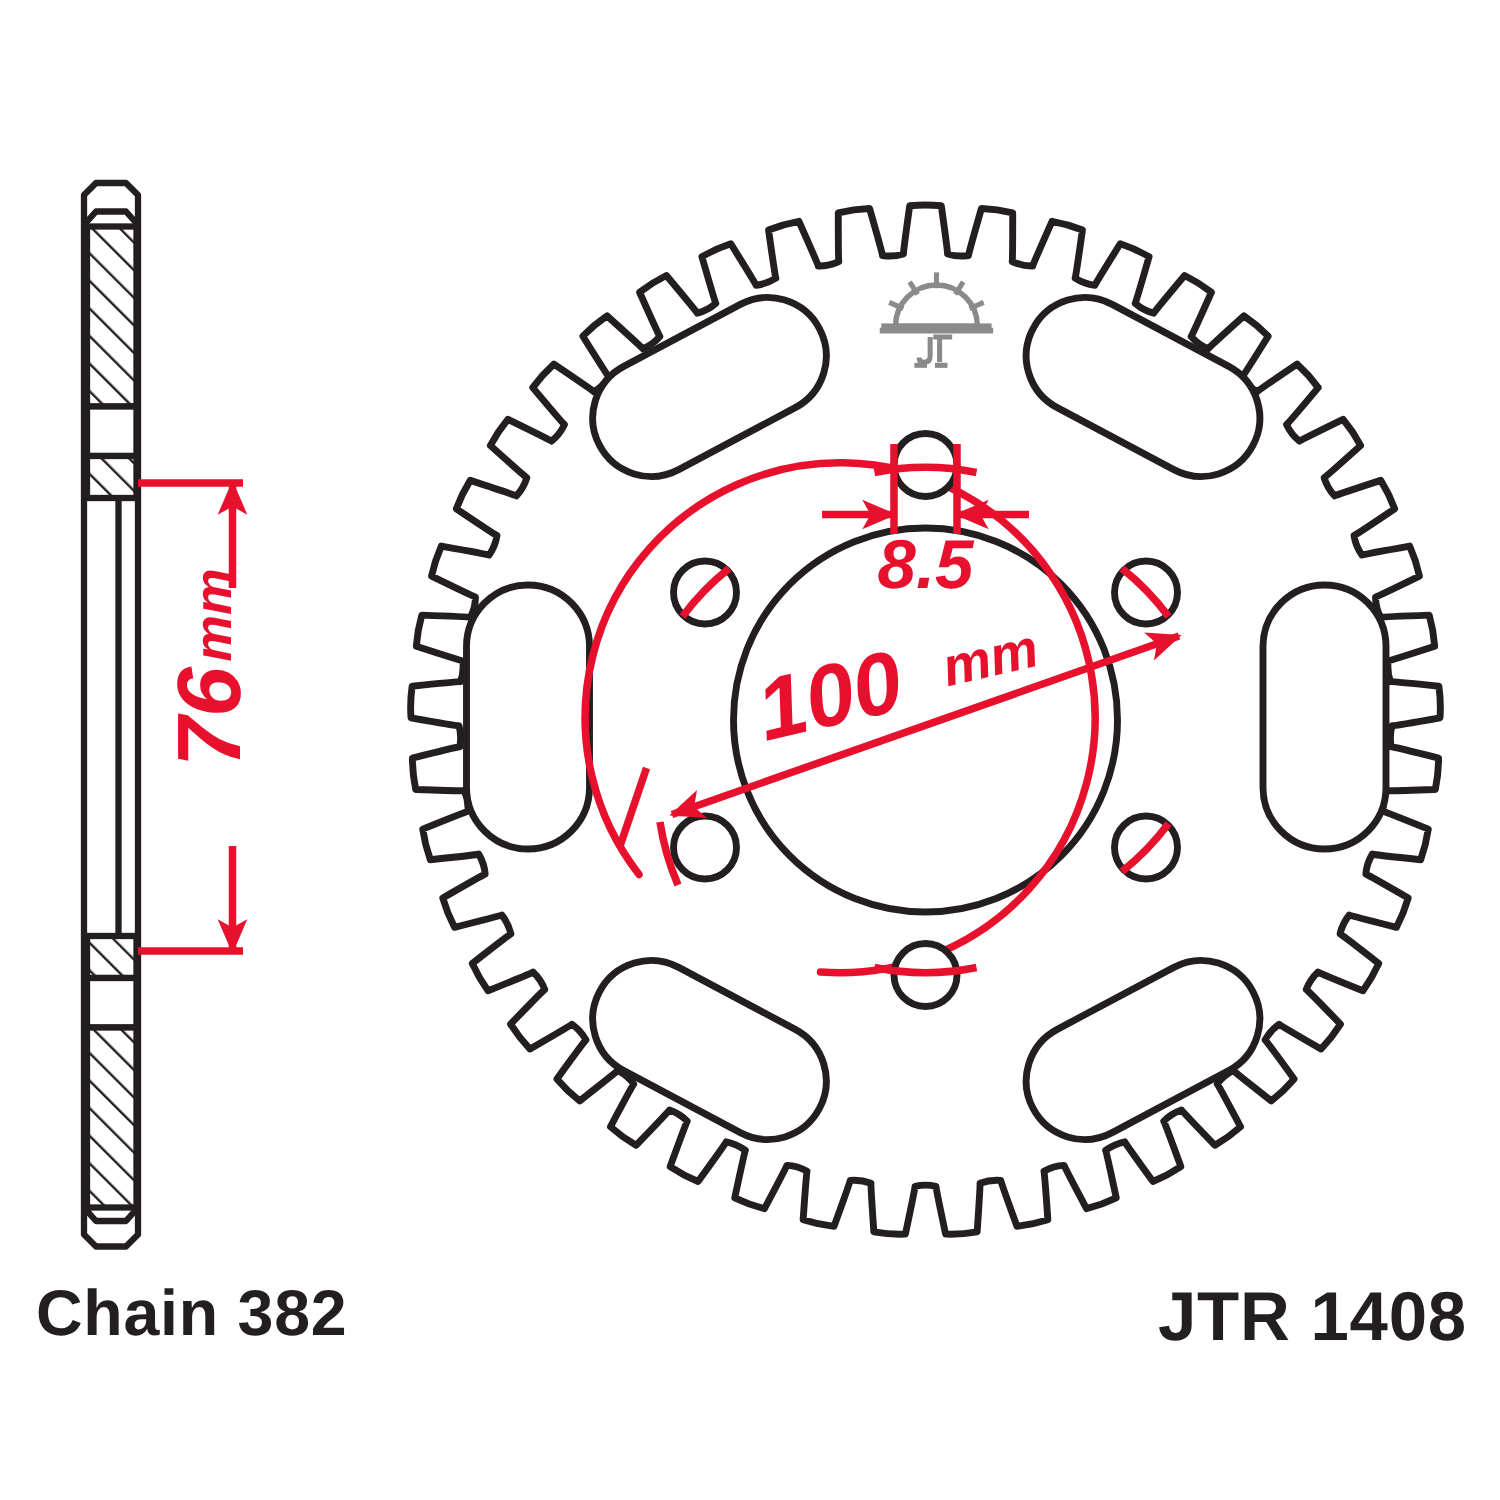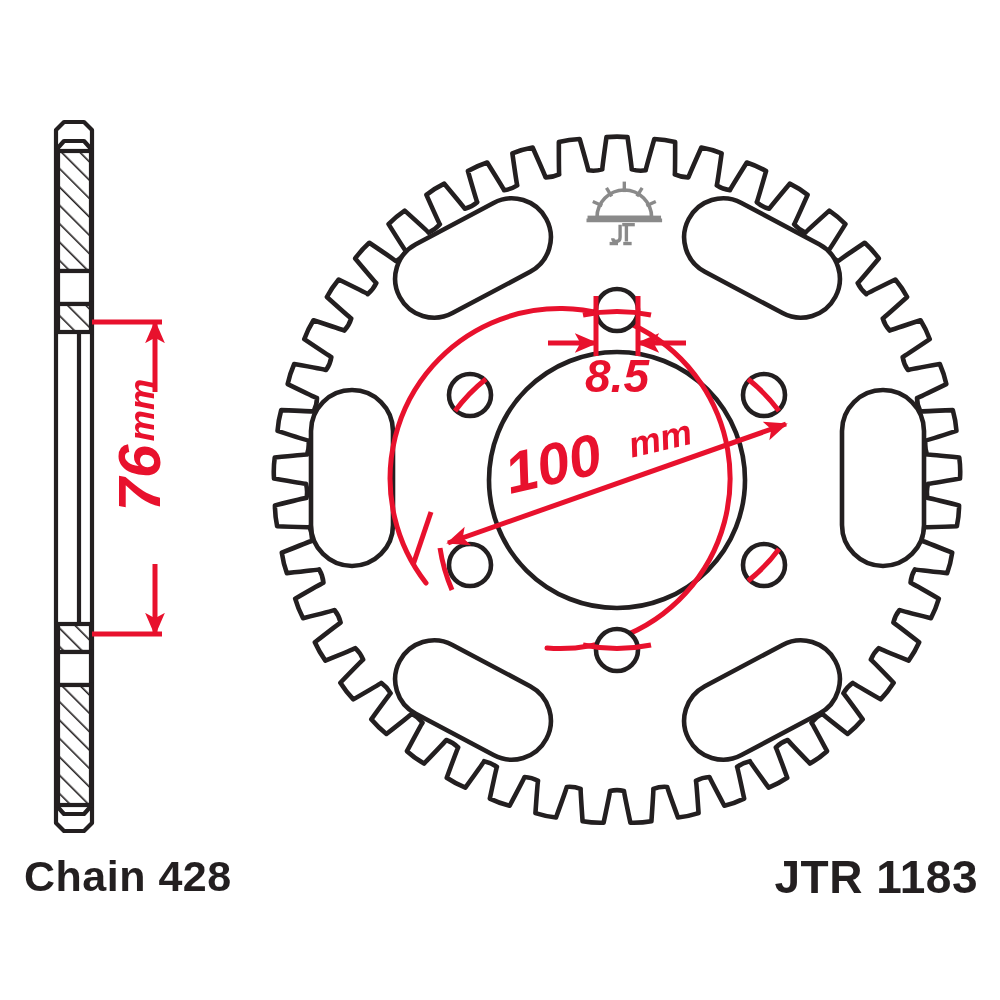--- a/index.html
+++ b/index.html
@@ -195,17 +195,17 @@
           <path d="M 22 33 L 22 45 Q 22 49 18 49 Q 15 49 15 46"></path>
           <line x1="28" y1="33" x2="28" y2="49"></line>
           <line x1="24" y1="33" x2="36" y2="33"></line>
           <line x1="12" y1="51" x2="20" y2="51"></line>
           <line x1="25" y1="51" x2="33" y2="51"></line>
         </g>
       </g>
     </g>
   </svg>
 
-  <div class="caption" id="chain-label">Chain 428</div>
-
-  <div class="caption" id="part-label">JTR 1183</div>
+  <div class="caption" id="chain-label">Chain 382</div>
+
+  <div class="caption" id="part-label">JTR 1408</div>
 
 </div>
 
 </body></html>

